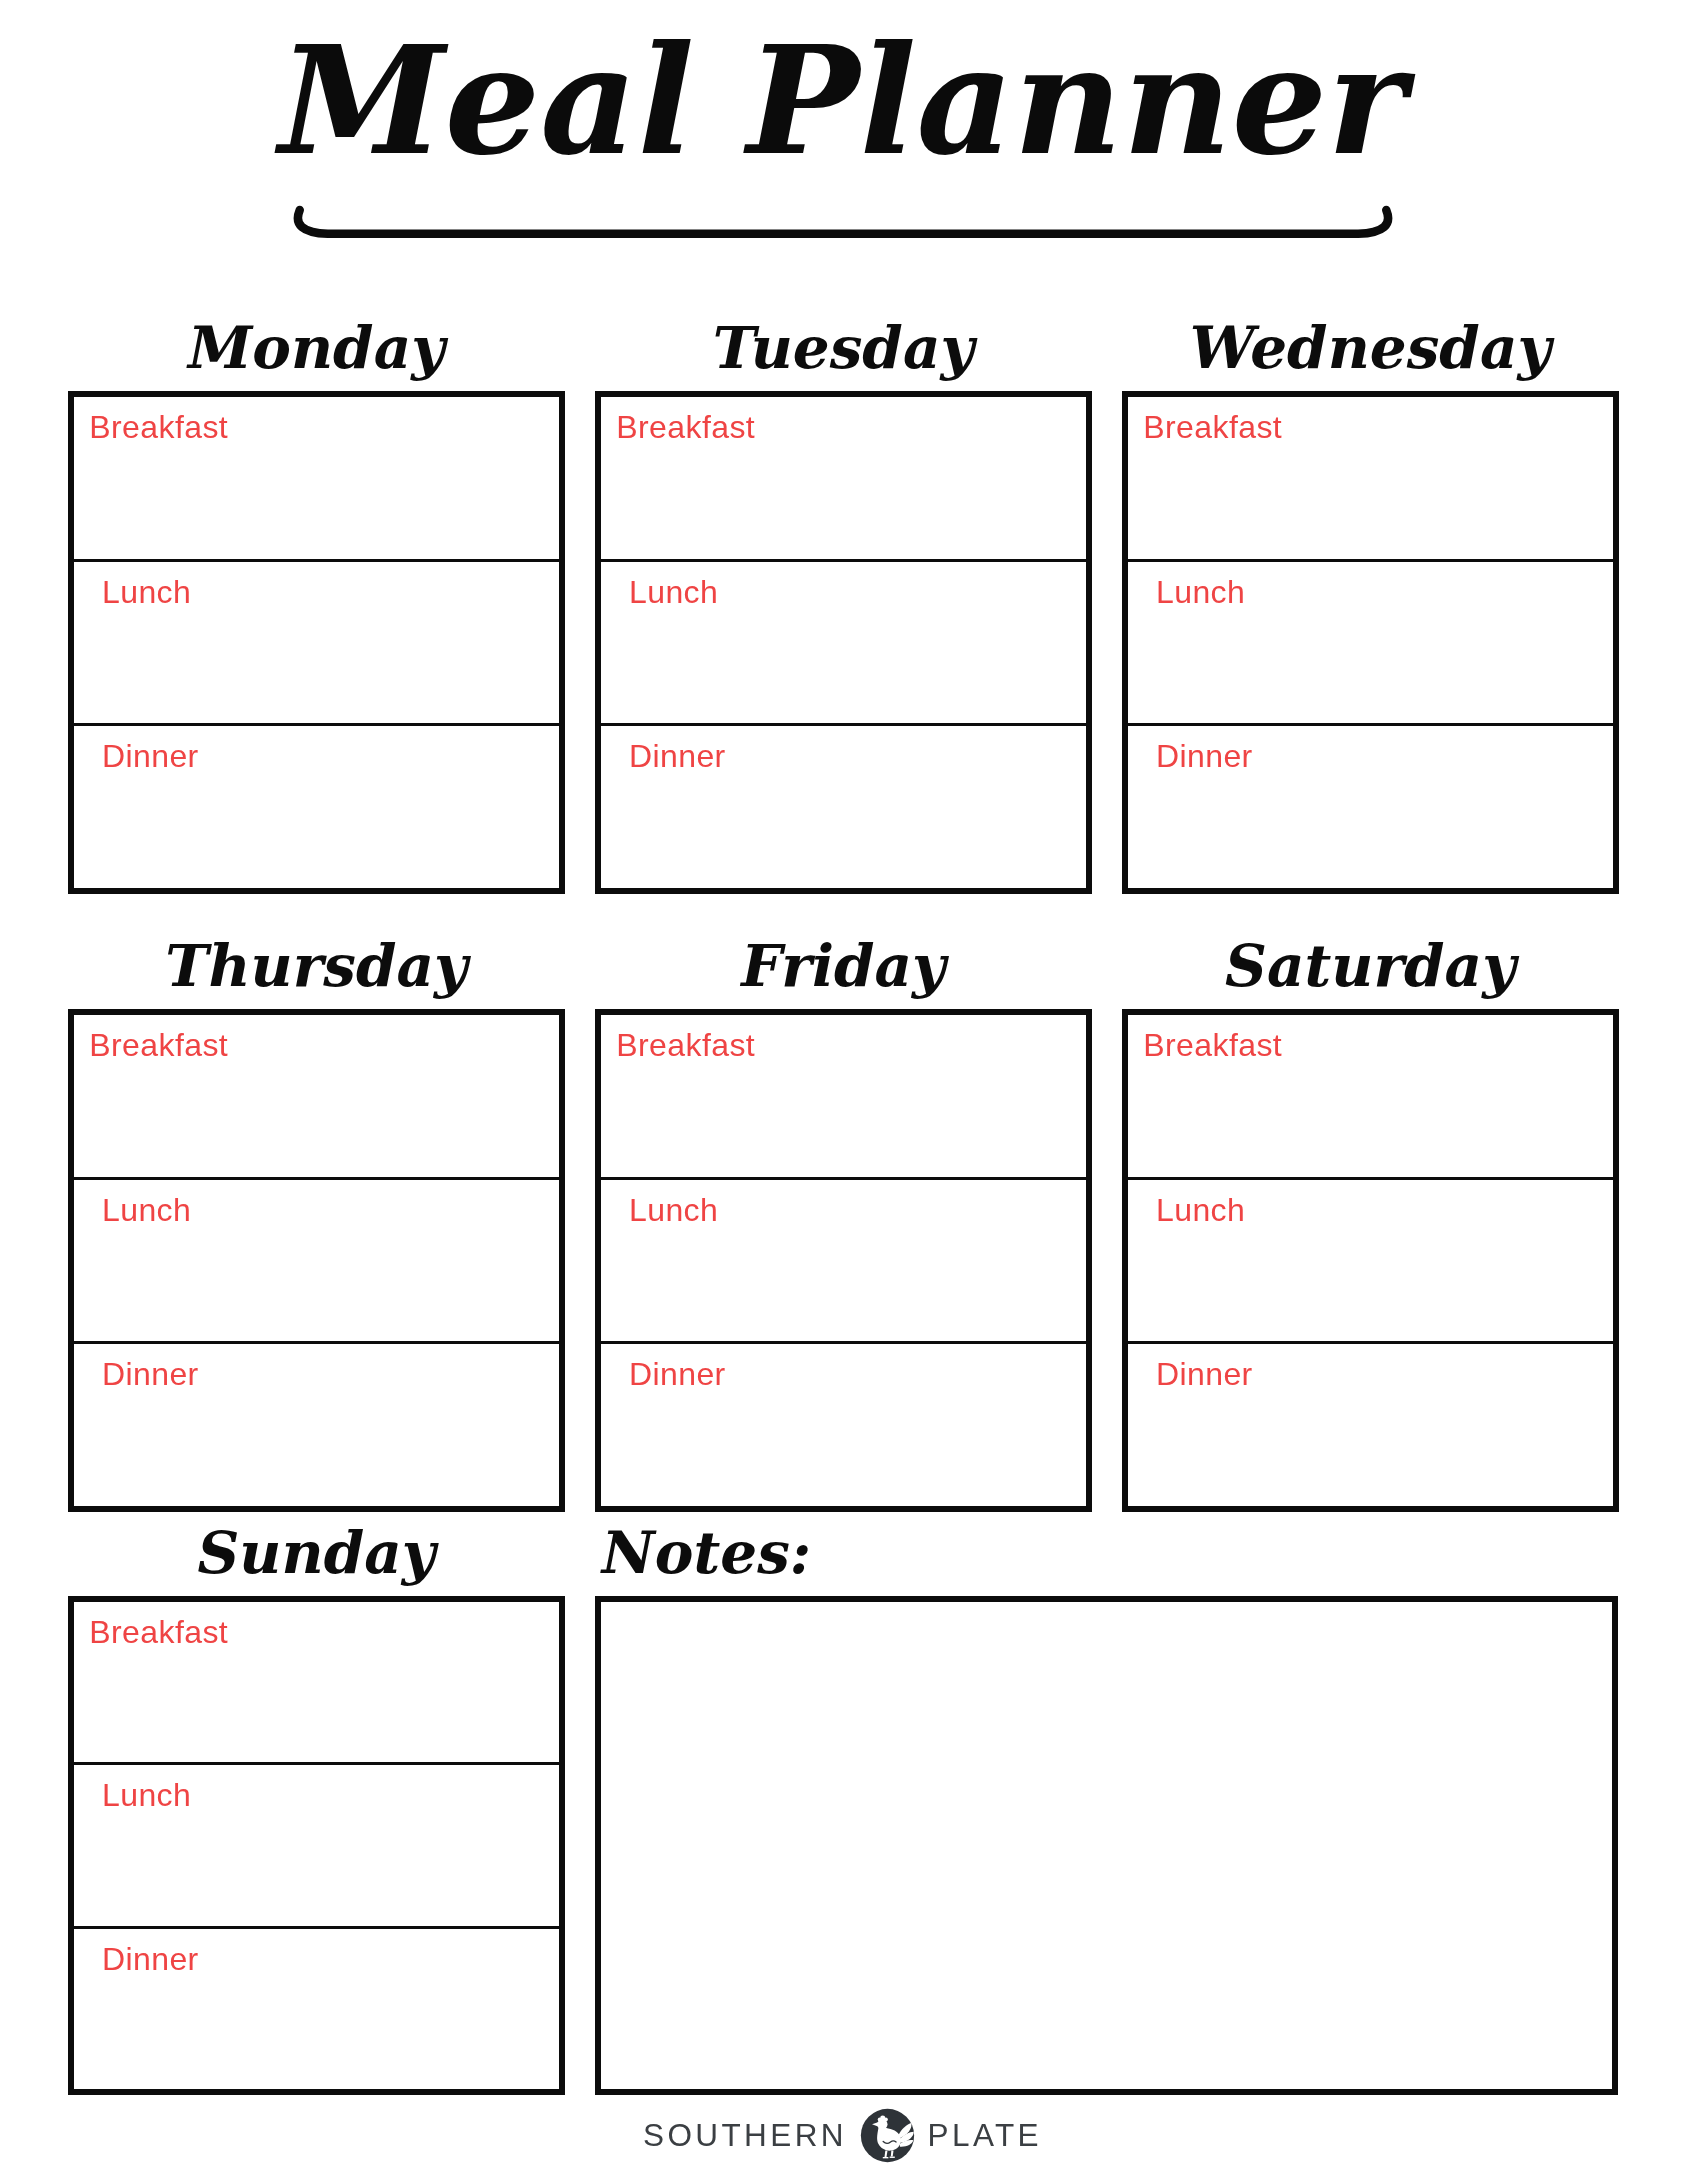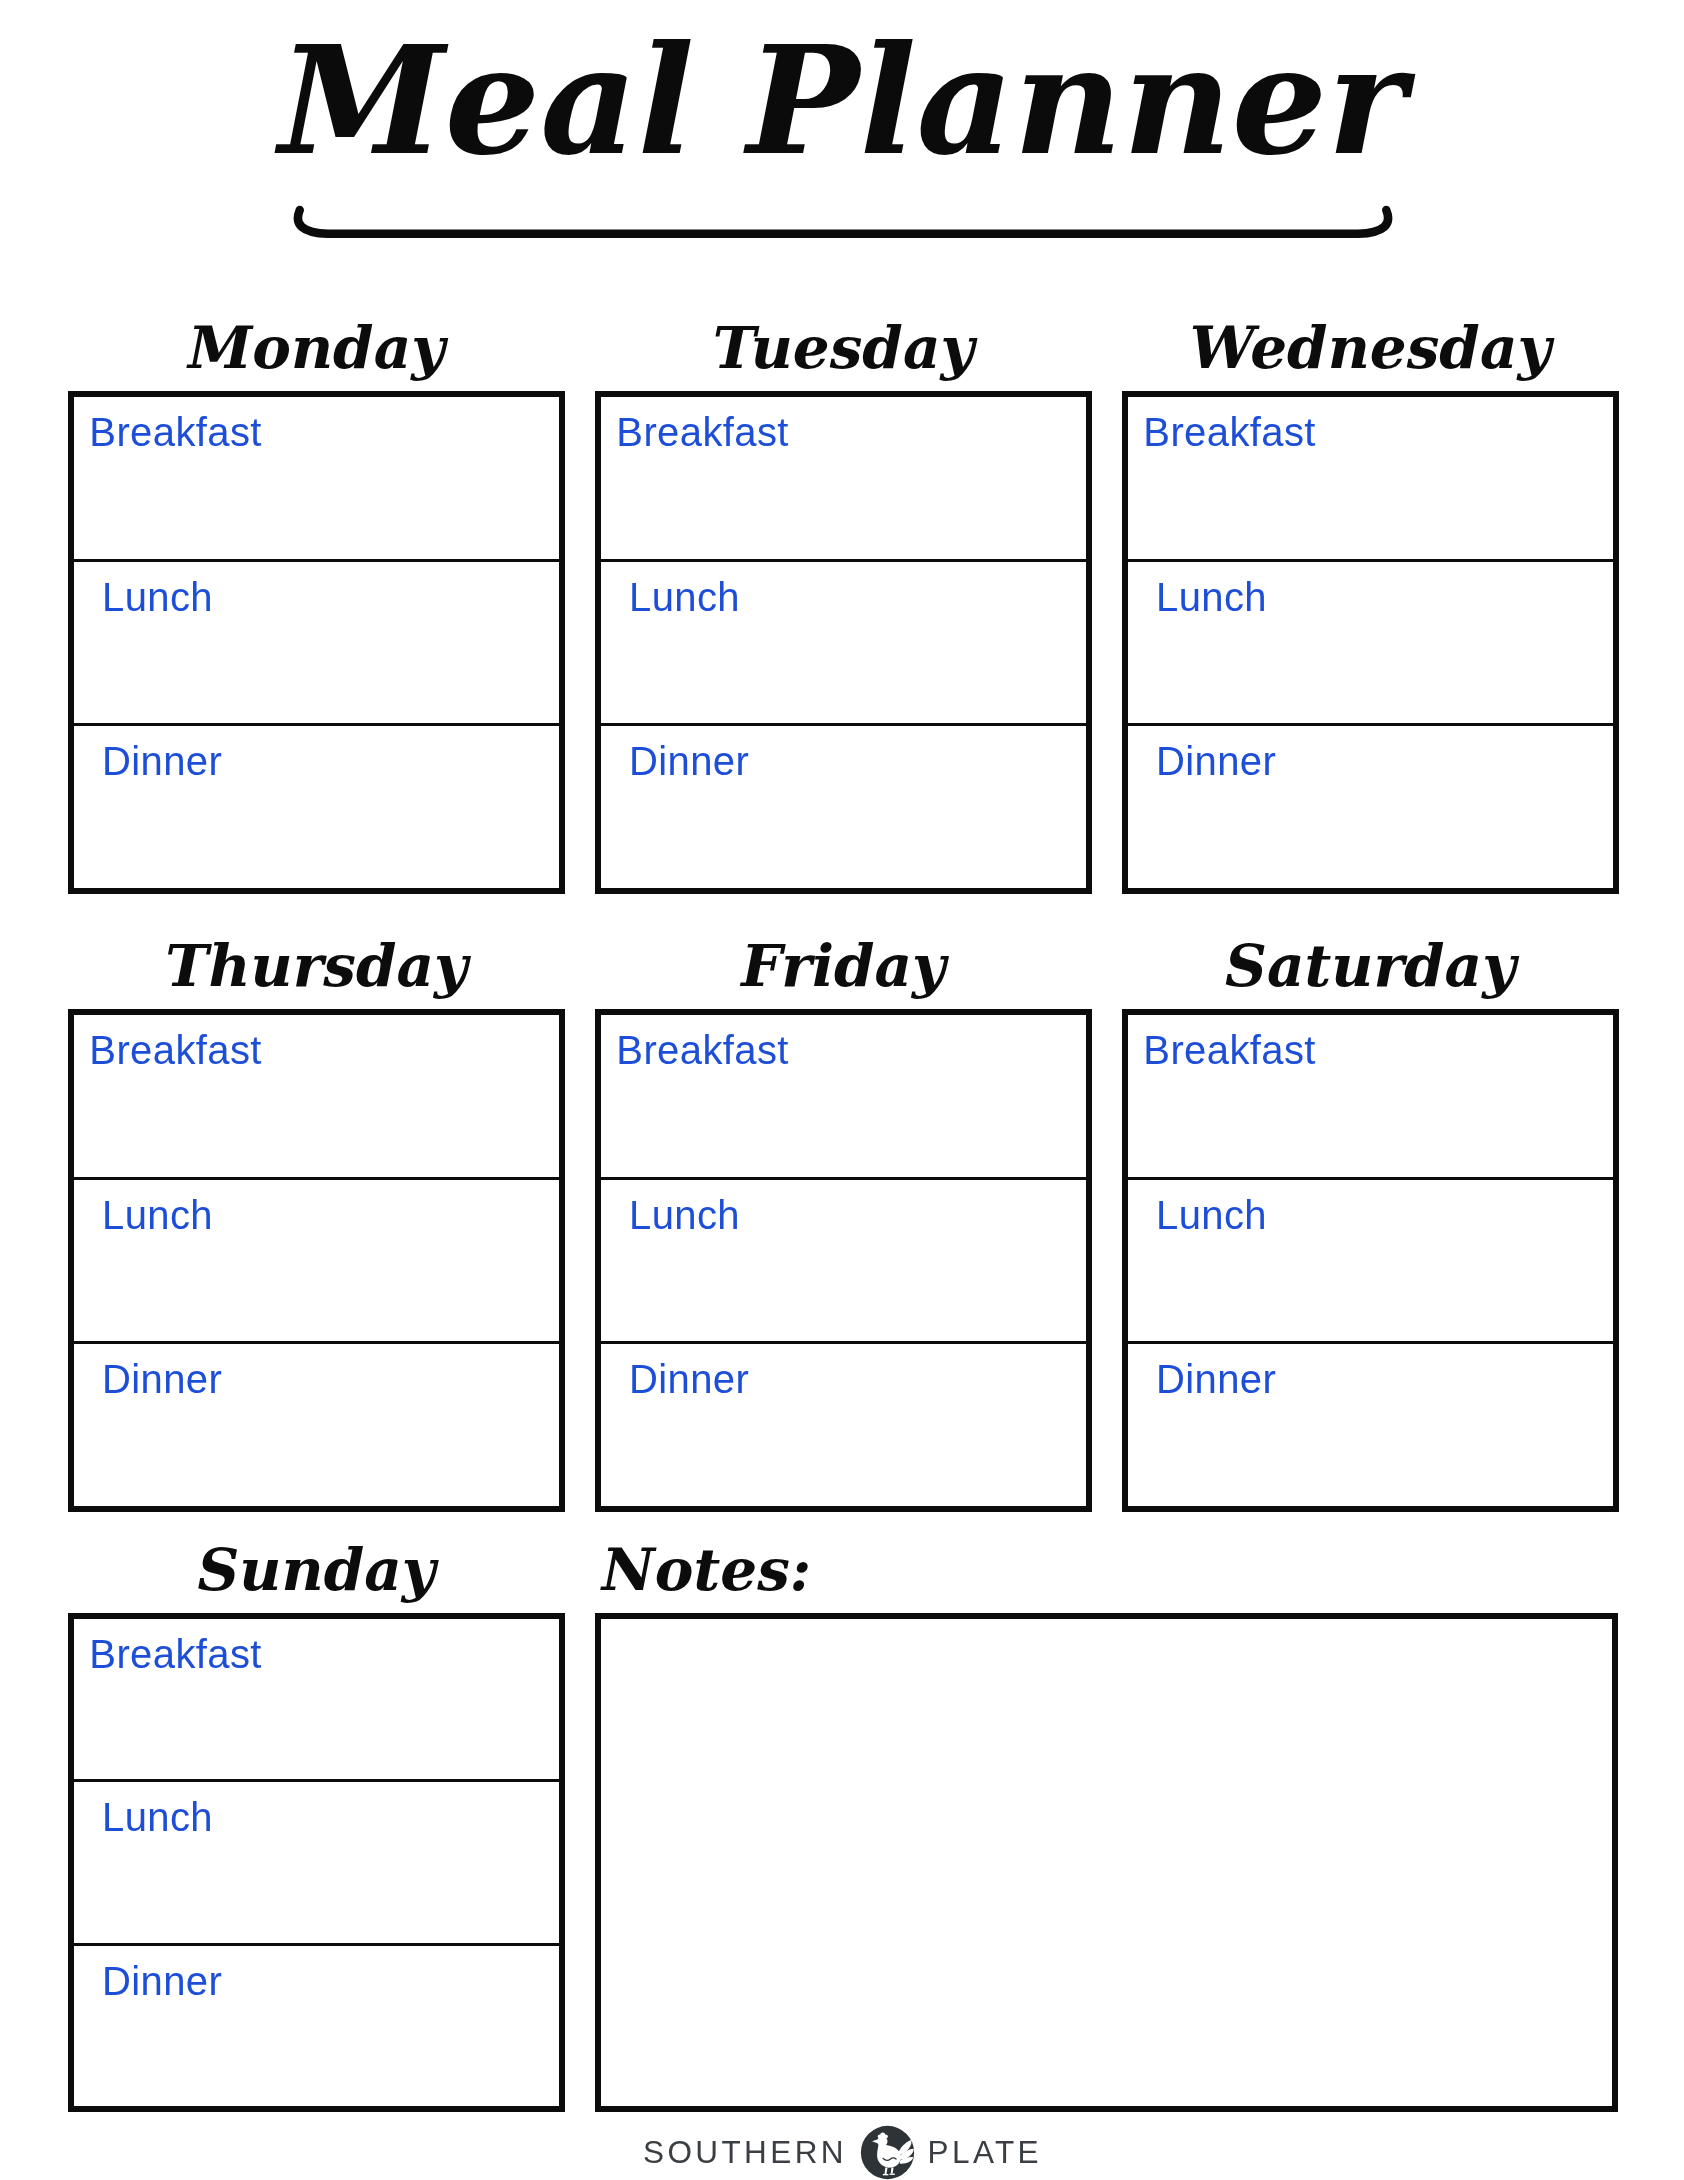--- a/index.html
+++ b/index.html
@@ -60,21 +60,21 @@
     font-style: italic;
     font-weight: 700;
     font-size: 58px;
     line-height: 1;
     color: #0c0c0c;
     padding-bottom: 13.6px;
     white-space: nowrap;
   }
   .hdr-row1 { height: 127px; }
   .hdr-row2 { height: 115px; }
-  .hdr-row3 { height: 101px; }
+  .hdr-row3 { height: 84px; }
   .notes-header { justify-content: flex-start; padding-left: 6.8px; }
 
   .day-card {
     border: 6.8px solid #0c0c0c;
     background: #ffffff;
     display: flex;
     flex-direction: column;
   }
   .card-row1 { height: 503px; }
   .card-row2 { height: 503px; }
@@ -83,24 +83,24 @@
   .meal-slot {
     flex: 1 1 0;
     padding: 12px 8.5px 0 15.3px;
     background: #ffffff;
   }
   .meal-slot + .meal-slot { border-top: 3.4px solid #0c0c0c; padding-left: 28px; }
 
   .meal-label {
     font-family: "Liberation Sans", sans-serif;
     font-weight: 300;
-    font-size: 40px;
+    font-size: 32px;
     line-height: 1.15;
     letter-spacing: 0.4px;
-    color: #1d4ed8;
+    color: #ef4444;
   }
 
   
   .notes-col { display: flex; flex-direction: column; border-radius: 7px; }
   .notes-box {
     height: 499px;
     border: 6.8px solid #0c0c0c;
     background: #ffffff;
   }
 

